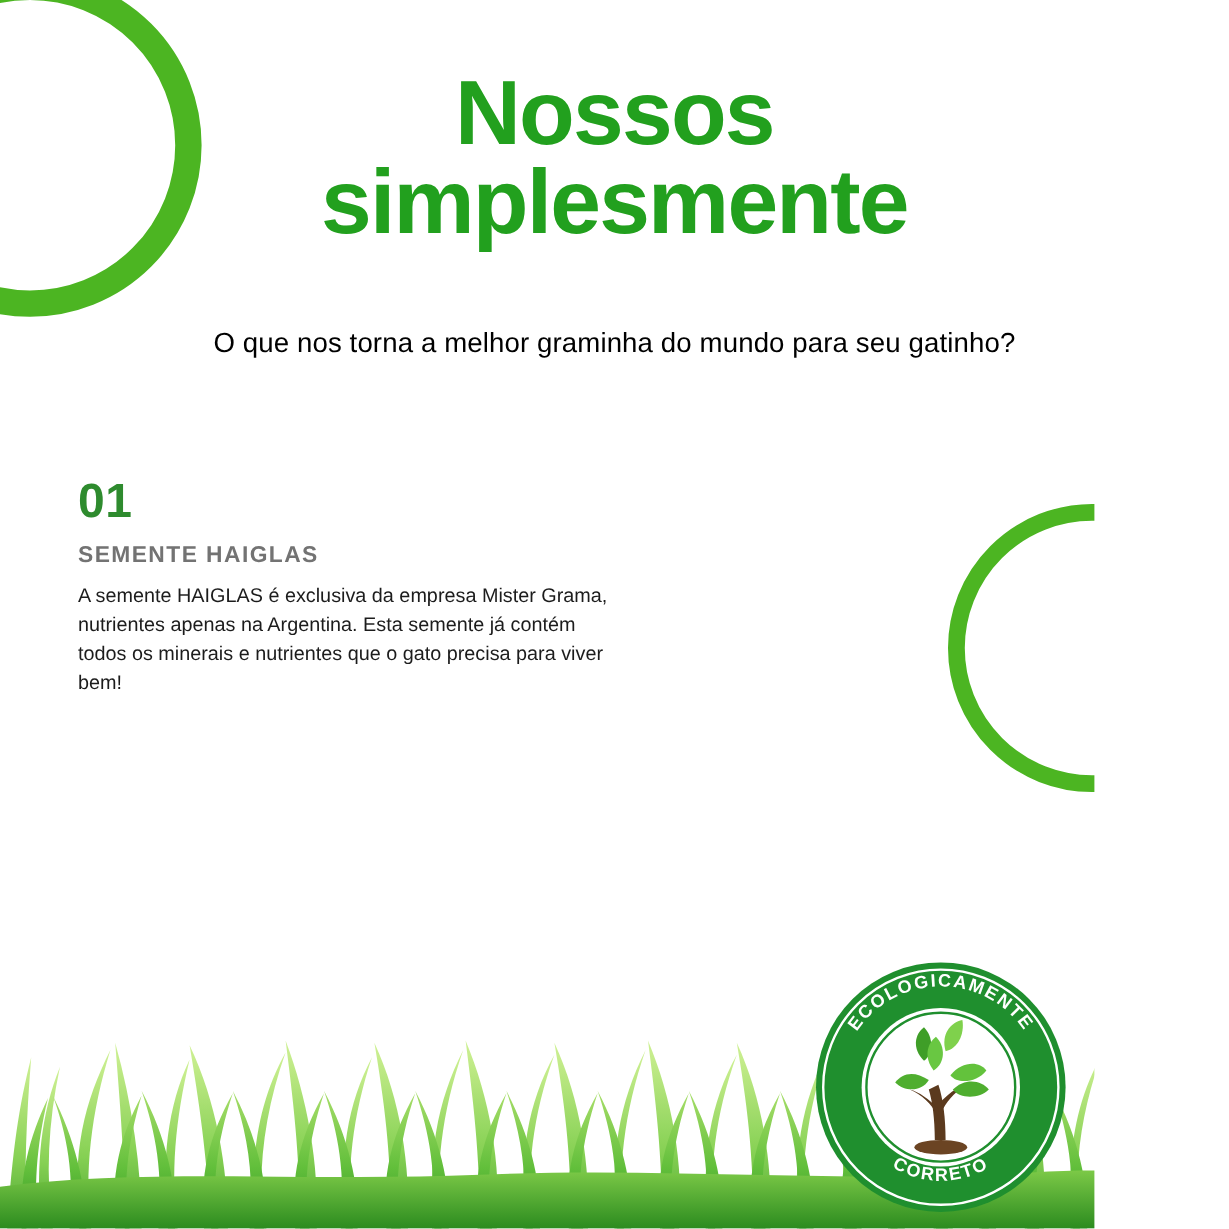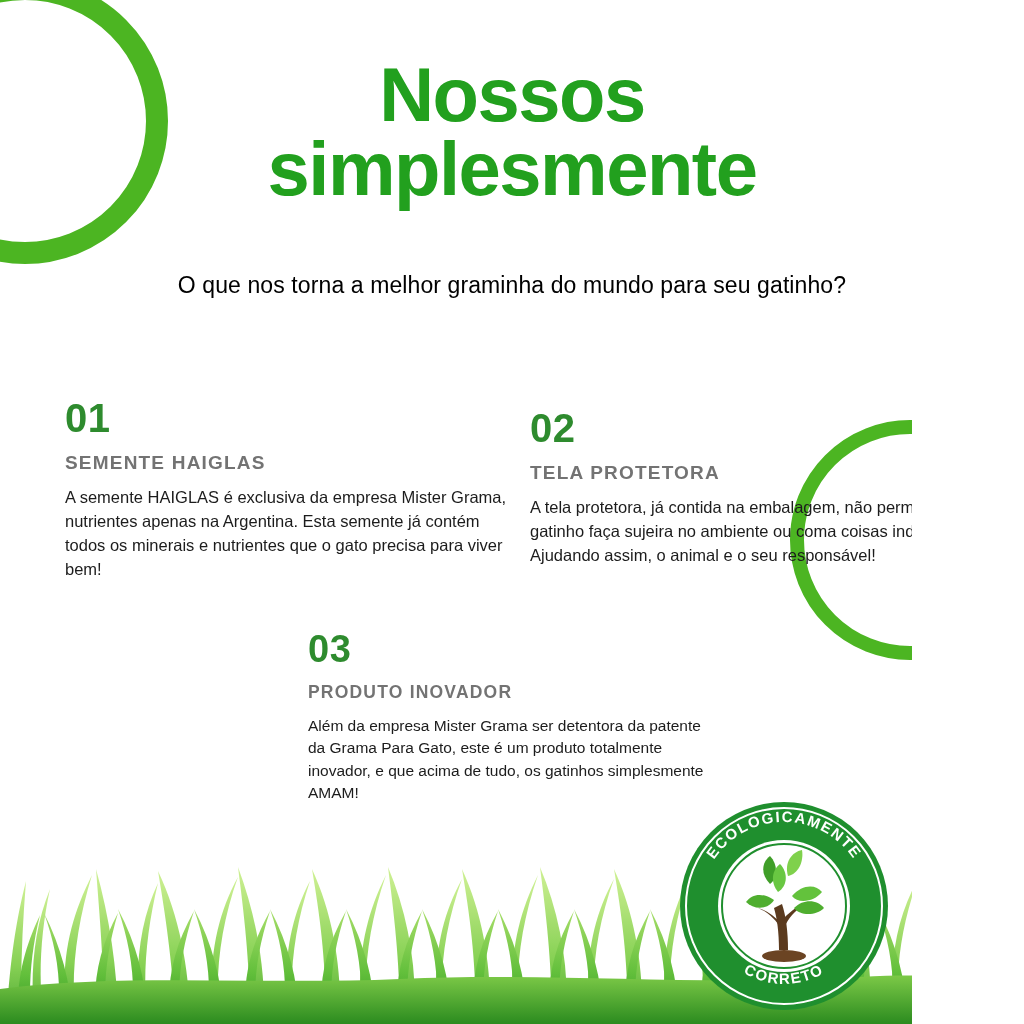--- a/index.html
+++ b/index.html
@@ -138,31 +138,21 @@
   </div>
 
   <div class="subtitle">O que nos torna a melhor graminha do mundo para seu gatinho?</div>
 
   <div class="feature" id="feature-1">
     <div class="num">01</div>
     <div class="name">SEMENTE HAIGLAS</div>
     <div class="desc">A semente HAIGLAS é exclusiva da empresa Mister Grama, nutrientes apenas na Argentina. Esta semente já contém todos os minerais e nutrientes que o gato precisa para viver bem!</div>
   </div>
 
-  <div class="feature" id="feature-2">
-    <div class="num">02</div>
-    <div class="name">TELA PROTETORA</div>
-    <div class="desc">A tela protetora, já contida na embalagem, não permite que o gatinho faça sujeira no ambiente ou coma coisas indevidas. Ajudando assim, o animal e o seu responsável!</div>
-  </div>
-
-  <div class="feature" id="feature-3">
-    <div class="num">03</div>
-    <div class="name">PRODUTO INOVADOR</div>
-    <div class="desc">Além da empresa Mister Grama ser detentora da patente da Grama Para Gato, este é um produto totalmente inovador, e que acima de tudo, os gatinhos simplesmente AMAM!</div>
-  </div>
+
 
   <svg class="grass" viewBox="0 0 1024 215" preserveAspectRatio="none">
     <defs>
       <linearGradient id="gblade" x1="0" y1="0" x2="0" y2="1">
         <stop offset="0%" stop-color="#a8de6a"></stop>
         <stop offset="55%" stop-color="#62bf3b"></stop>
         <stop offset="100%" stop-color="#2f8f22"></stop>
       </linearGradient>
       <linearGradient id="gblade2" x1="0" y1="0" x2="0" y2="1">
         <stop offset="0%" stop-color="#cdf08f"></stop>

